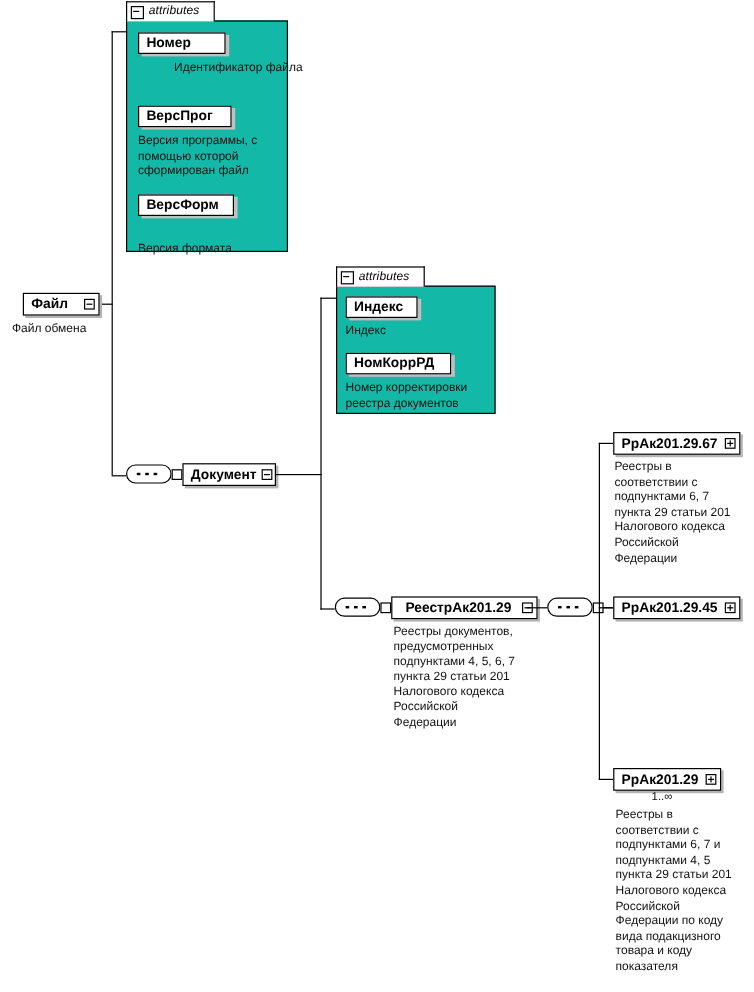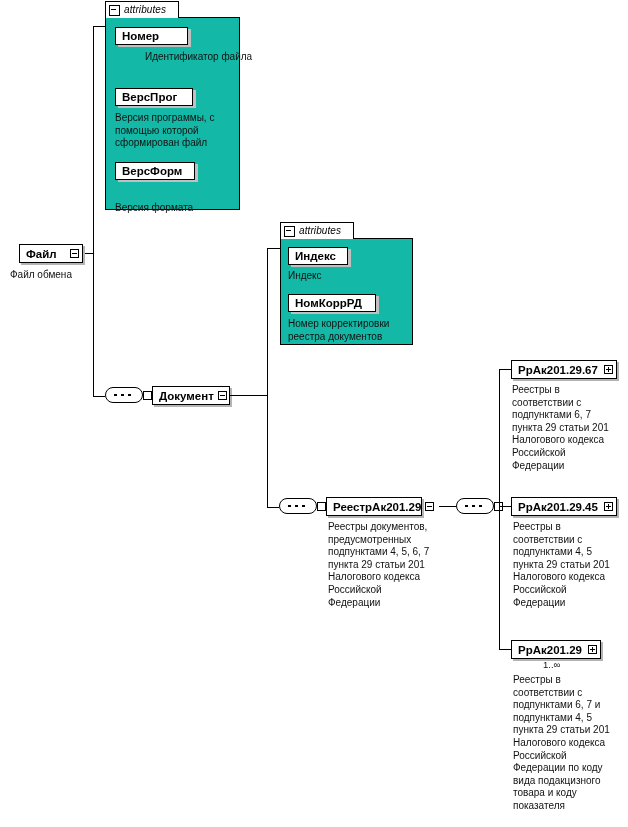--- a/index.html
+++ b/index.html
@@ -190,21 +190,21 @@
     <div class="body"></div>
     <div class="dots">
         <i></i>
         <i></i>
         <i></i>
       </div>
     <div class="conn"></div>
     <div class="dash-r" style="left:47px;width:9px;"></div>
   </div>
 
-  <div class="node" style="left:326px;top:497px;width:96px;">
+  <div class="node" style="left:326px;top:497px;width:122px;text-align:center;">
     <span class="nm">РеестрАк201.29</span>
     <span class="stub minus"></span>
   </div>
   <div class="desc" style="left:328px;top:521px;width:104px;">Реестры документов, предусмотренных подпунктами 4, 5, 6, 7 пункта 29 статьи 201 Налогового кодекса Российской Федерации</div>
 
   <div class="line-h" style="left:439px;top:506px;width:17px;"></div>
 
   <div class="seq" style="left:456px;top:498px;">
     <div class="shadow"></div>
     <div class="body"></div>
@@ -225,21 +225,20 @@
   <div class="node" style="left:511px;top:360px;width:106px;">
     <span class="nm">РрАк201.29.67</span>
     <span class="stub plus"></span>
   </div>
   <div class="desc" style="left:512px;top:384px;width:104px;">Реестры в соответствии с подпунктами 6, 7 пункта 29 статьи 201 Налогового кодекса Российской Федерации</div>
 
   <div class="node" style="left:511px;top:497px;width:106px;">
     <span class="nm">РрАк201.29.45</span>
     <span class="stub plus"></span>
   </div>
-  <div class="desc" style="left:513px;top:521px;width:104px;">Реестры в соответствии с подпунктами 4, 5 пункта 29 статьи 201 Налогового кодекса Российской Федерации</div>
 
   <div class="node" style="left:511px;top:640px;width:90px;">
     <span class="nm">РрАк201.29</span>
     <span class="stub plus"></span>
   </div>
   <div class="occurs" style="left:543px;top:660px;">1..∞</div>
   <div class="desc" style="left:513px;top:674px;width:104px;">Реестры в соответствии с подпунктами 6, 7 и подпунктами 4, 5 пункта 29 статьи 201 Налогового кодекса Российской Федерации по коду вида подакцизного товара и коду показателя</div>
 
 </div>
 

